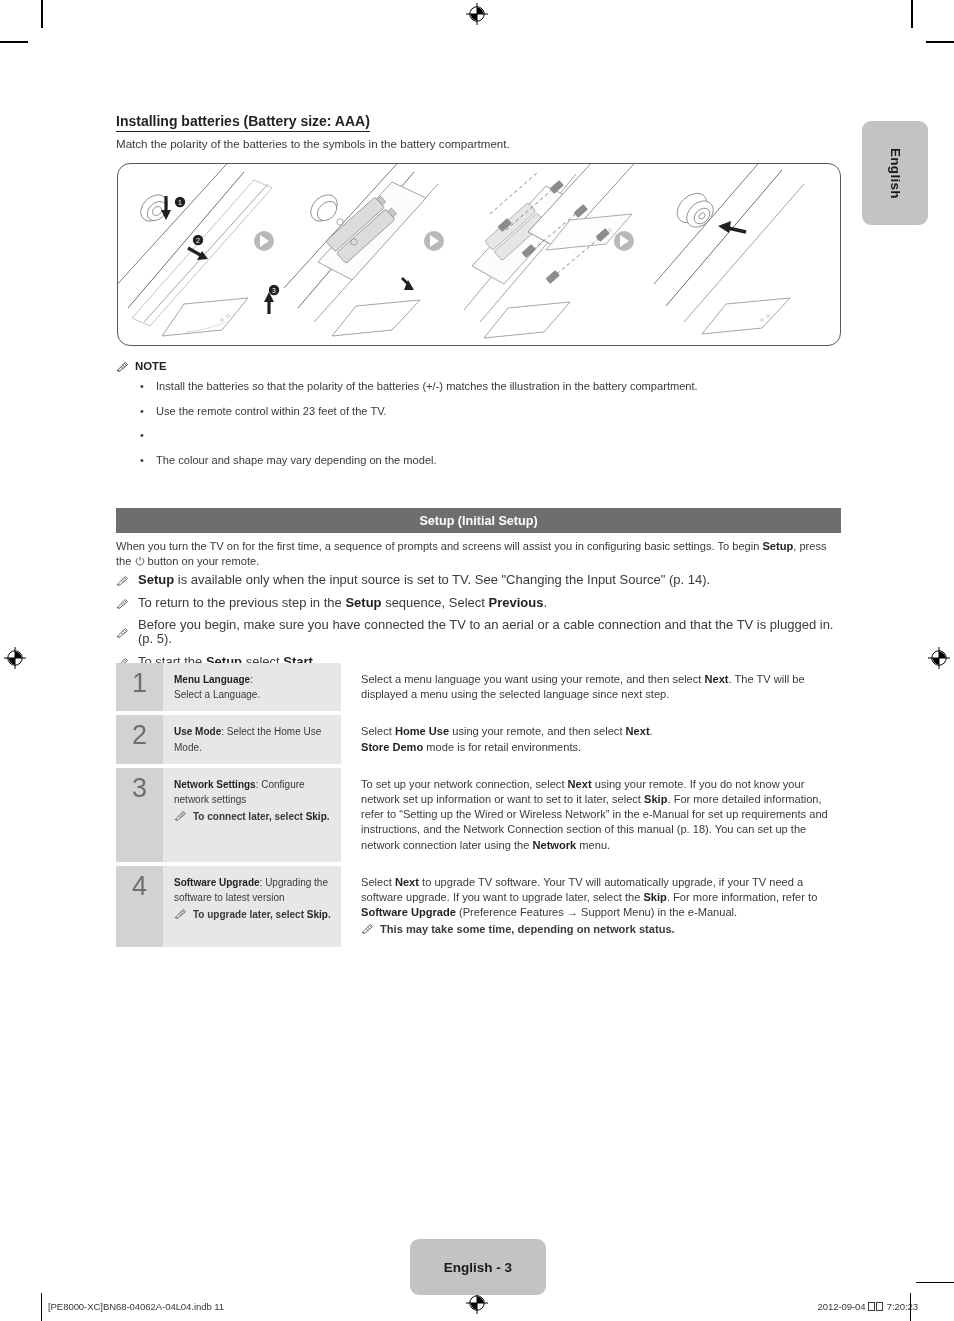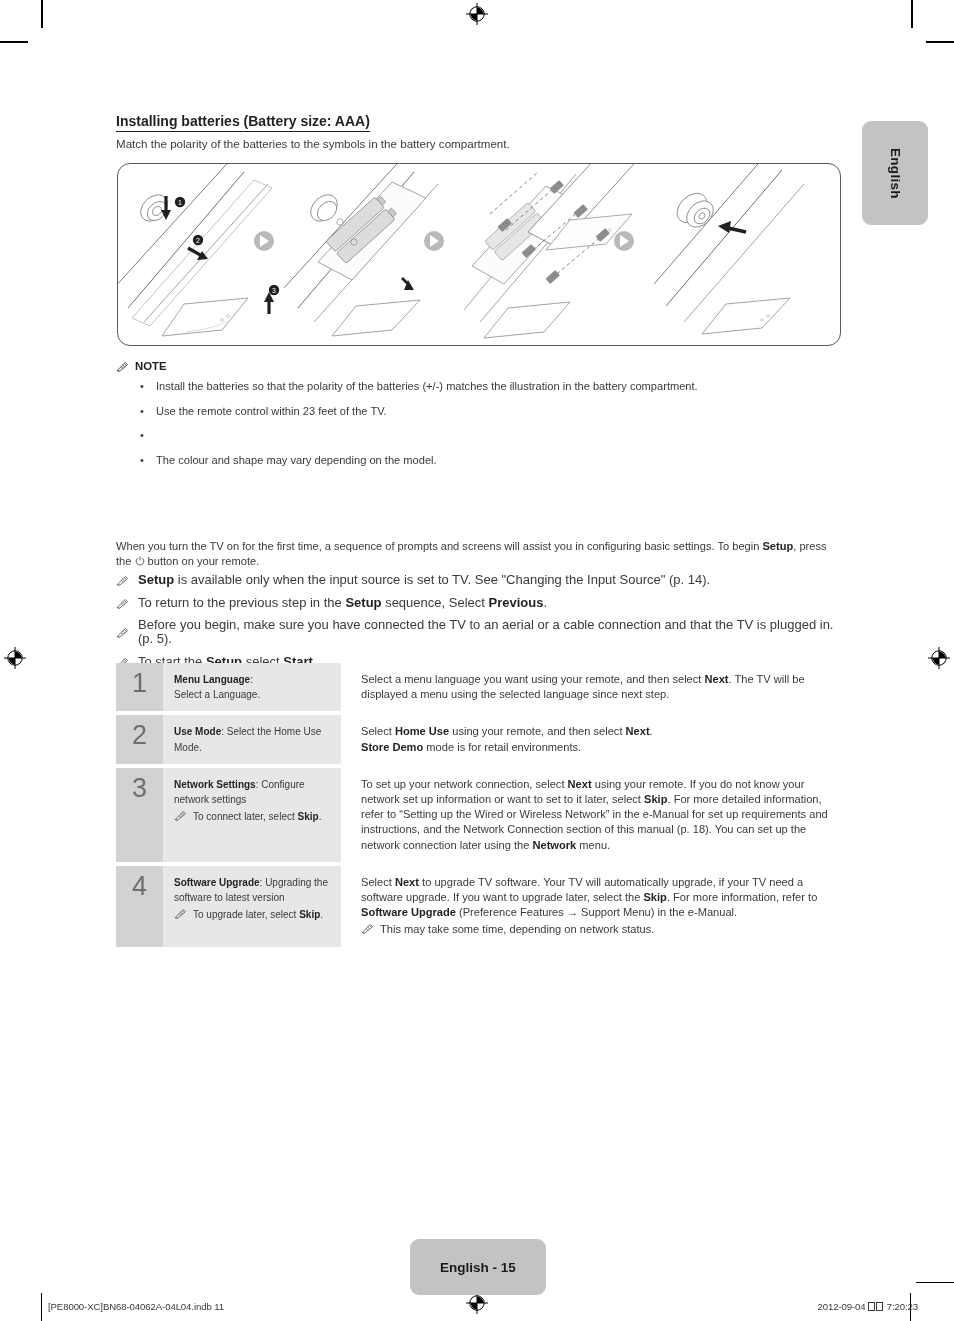--- a/index.html
+++ b/index.html
@@ -210,20 +210,21 @@
     font-size: 11.1px;
     line-height: 15.2px;
     color: #3a3a3a;
   }
   .step-desc b { color: #231f20; }
 
   .sub-note {
     display: flex;
     align-items: flex-start;
     margin-top: 2px;
+    font-weight: bold;
   }
   .sub-note .tipicon { width: 19px; flex: none; padding-top: 1px; }
   .sub-note .sub-txt { flex: 1 1 auto; }
 
   
   .page-tag {
     position: absolute;
     left: 410px;
     top: 1239px;
     width: 136px;
@@ -502,20 +503,23 @@
       </div>
       <div class="note-item">
         <span class="bullet">•</span>
       </div>
       <div class="note-item">
         <span class="bullet">•</span>
         <span>The colour and shape may vary depending on the model.</span>
       </div>
     </div>
 
+  <div class="bar">
+    <span>Setup (Initial Setup)</span>
+  </div>
 
   <div class="intro" id="setup-intro"><span>When you turn the TV on for the first time, a sequence of prompts and screens will assist you in configuring basic settings. To begin </span><b>Setup</b><span>, press the </span><span style="display: inline-block; vertical-align: -1px;"><svg width="10" height="10" viewBox="0 0 12 12">
           <g fill="none" stroke="#4a4a4a" stroke-width="1.1">
             <path d="M3.1 2.6 A4.6 4.6 0 1 0 8.9 2.6"></path>
             <line x1="6" y1="0.8" x2="6" y2="5.4"></line>
           </g>
         </svg></span><span> button on your remote.</span></div>
 
   <div class="tiplist" id="setup-tips">
       <div class="tip">
@@ -651,20 +655,20 @@
                 </g>
               </svg>
             </span>
             <span class="sub-txt"><span>This may take some time, depending on network status.</span></span>
           </div>
         </div>
       </div>
     </div>
 
   <div class="page-tag">
-    <span>English - 15</span>
+    <span>English - 3</span>
   </div>
   <div class="foot-left">[PE8000-XC]BN68-04062A-04L04.indb   11</div>
   <div class="foot-right" id="footer-right"><span>2012-09-04  </span><span class="missing-glyph"></span><span class="missing-glyph"></span><span> 7:20:23</span></div>
   <div class="foot-rule" style="left:916px;top:1282px;width:38px;height:1.4px;"></div>
   <div class="foot-rule" style="left:910px;top:1293px;width:1.4px;height:28px;"></div>
   <div class="foot-rule" style="left:41px;top:1293px;width:1.4px;height:28px;"></div>
 </div>
 
 </body></html>

